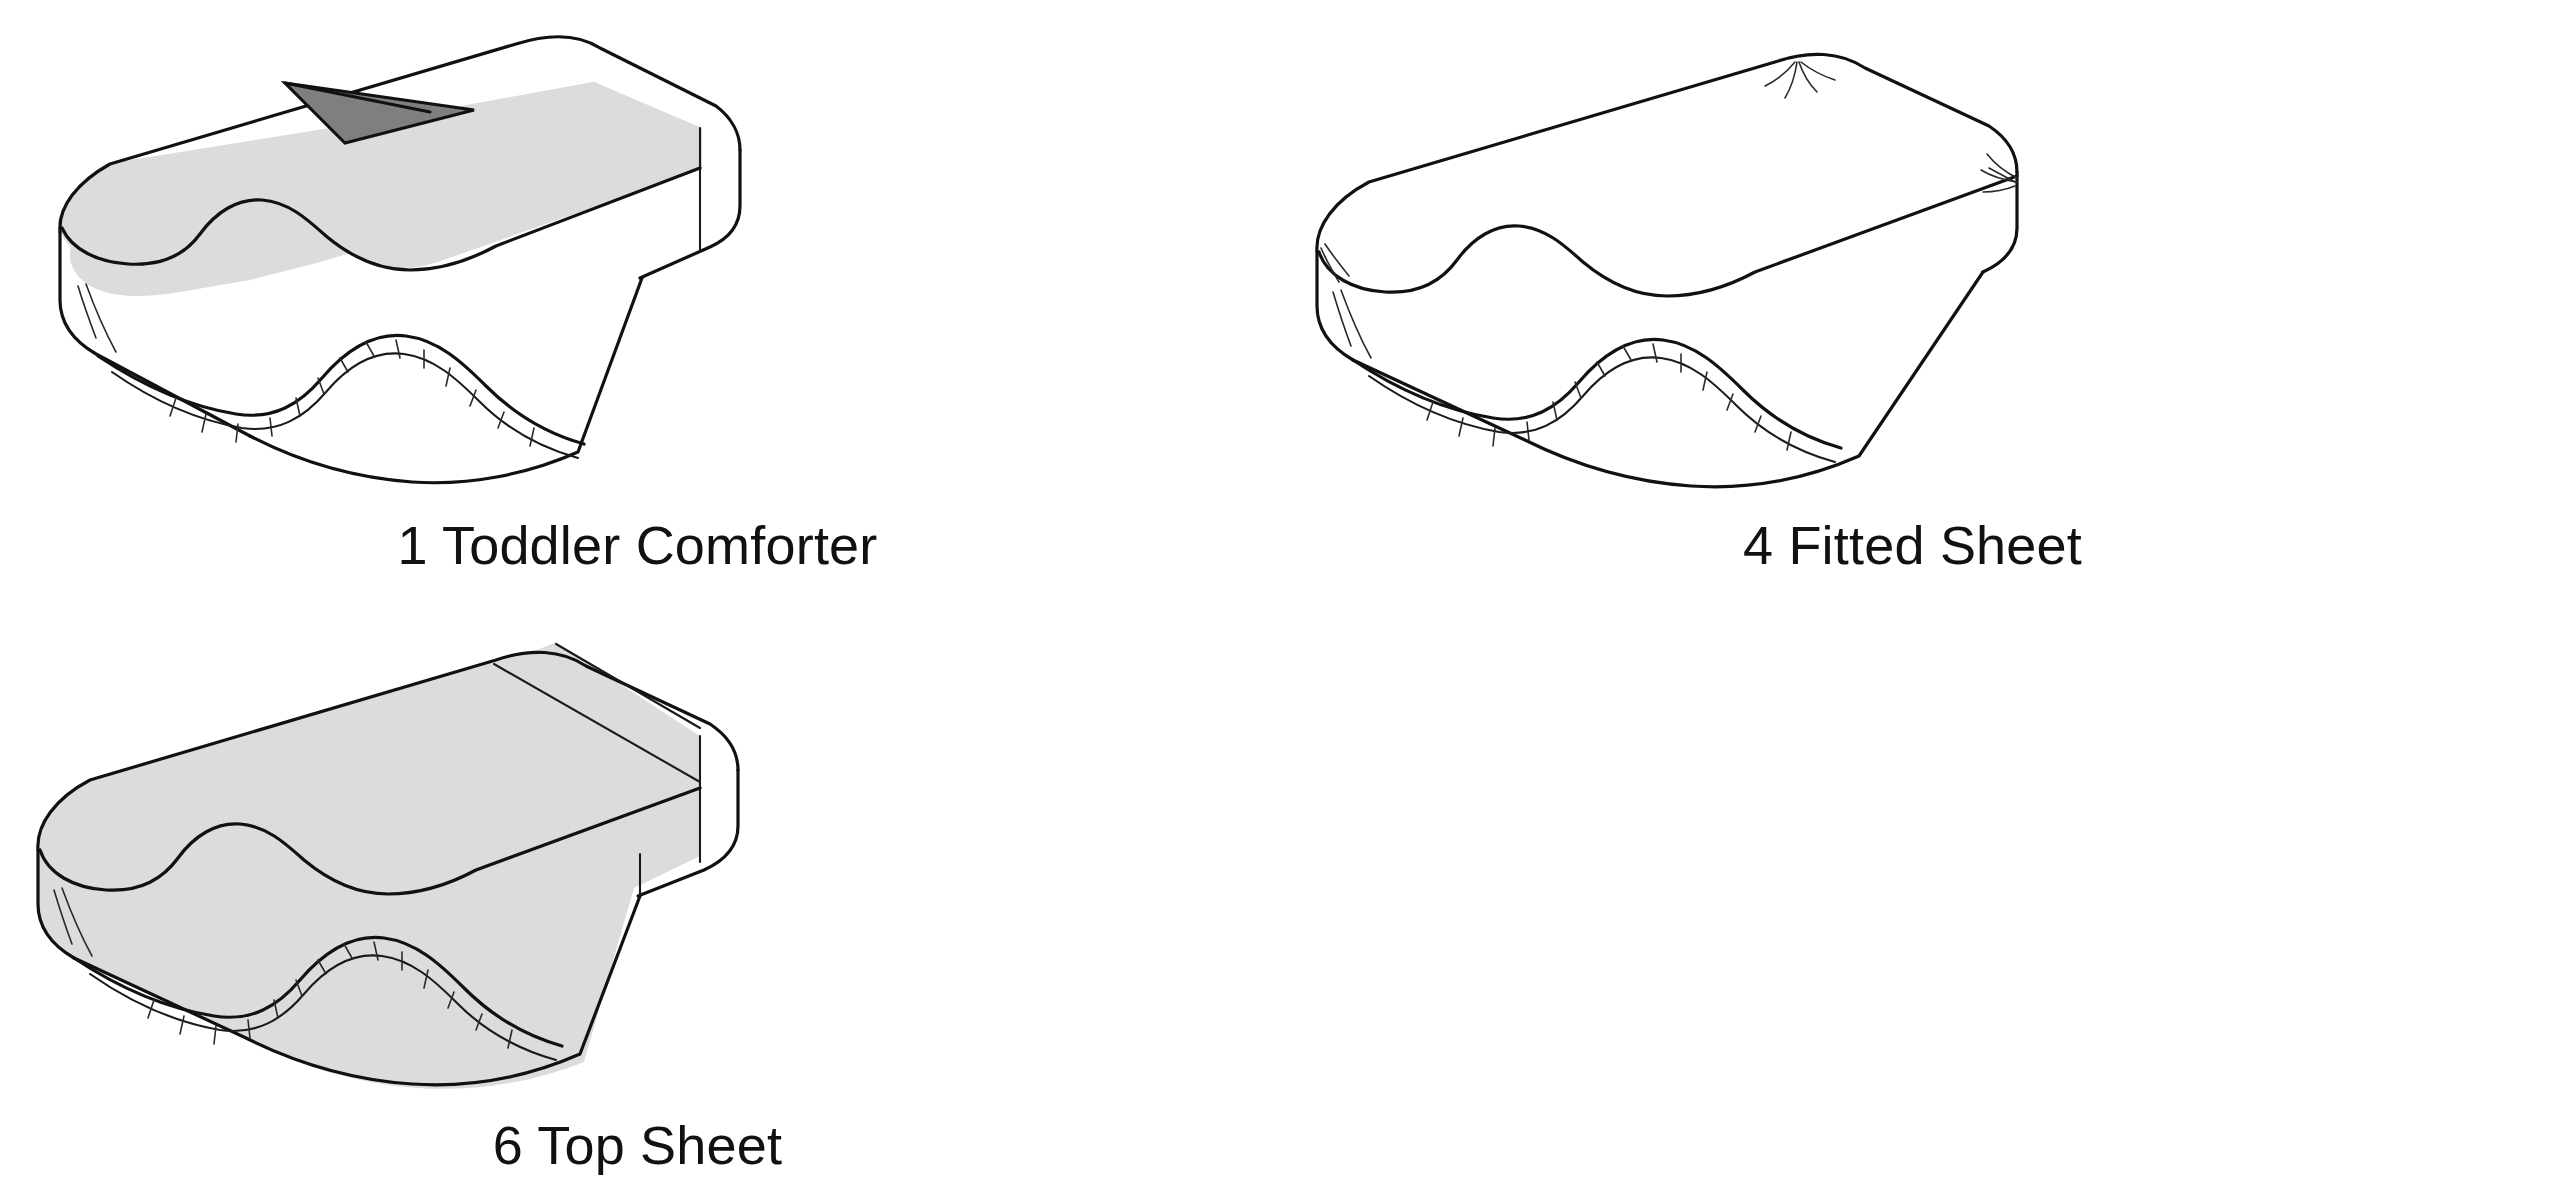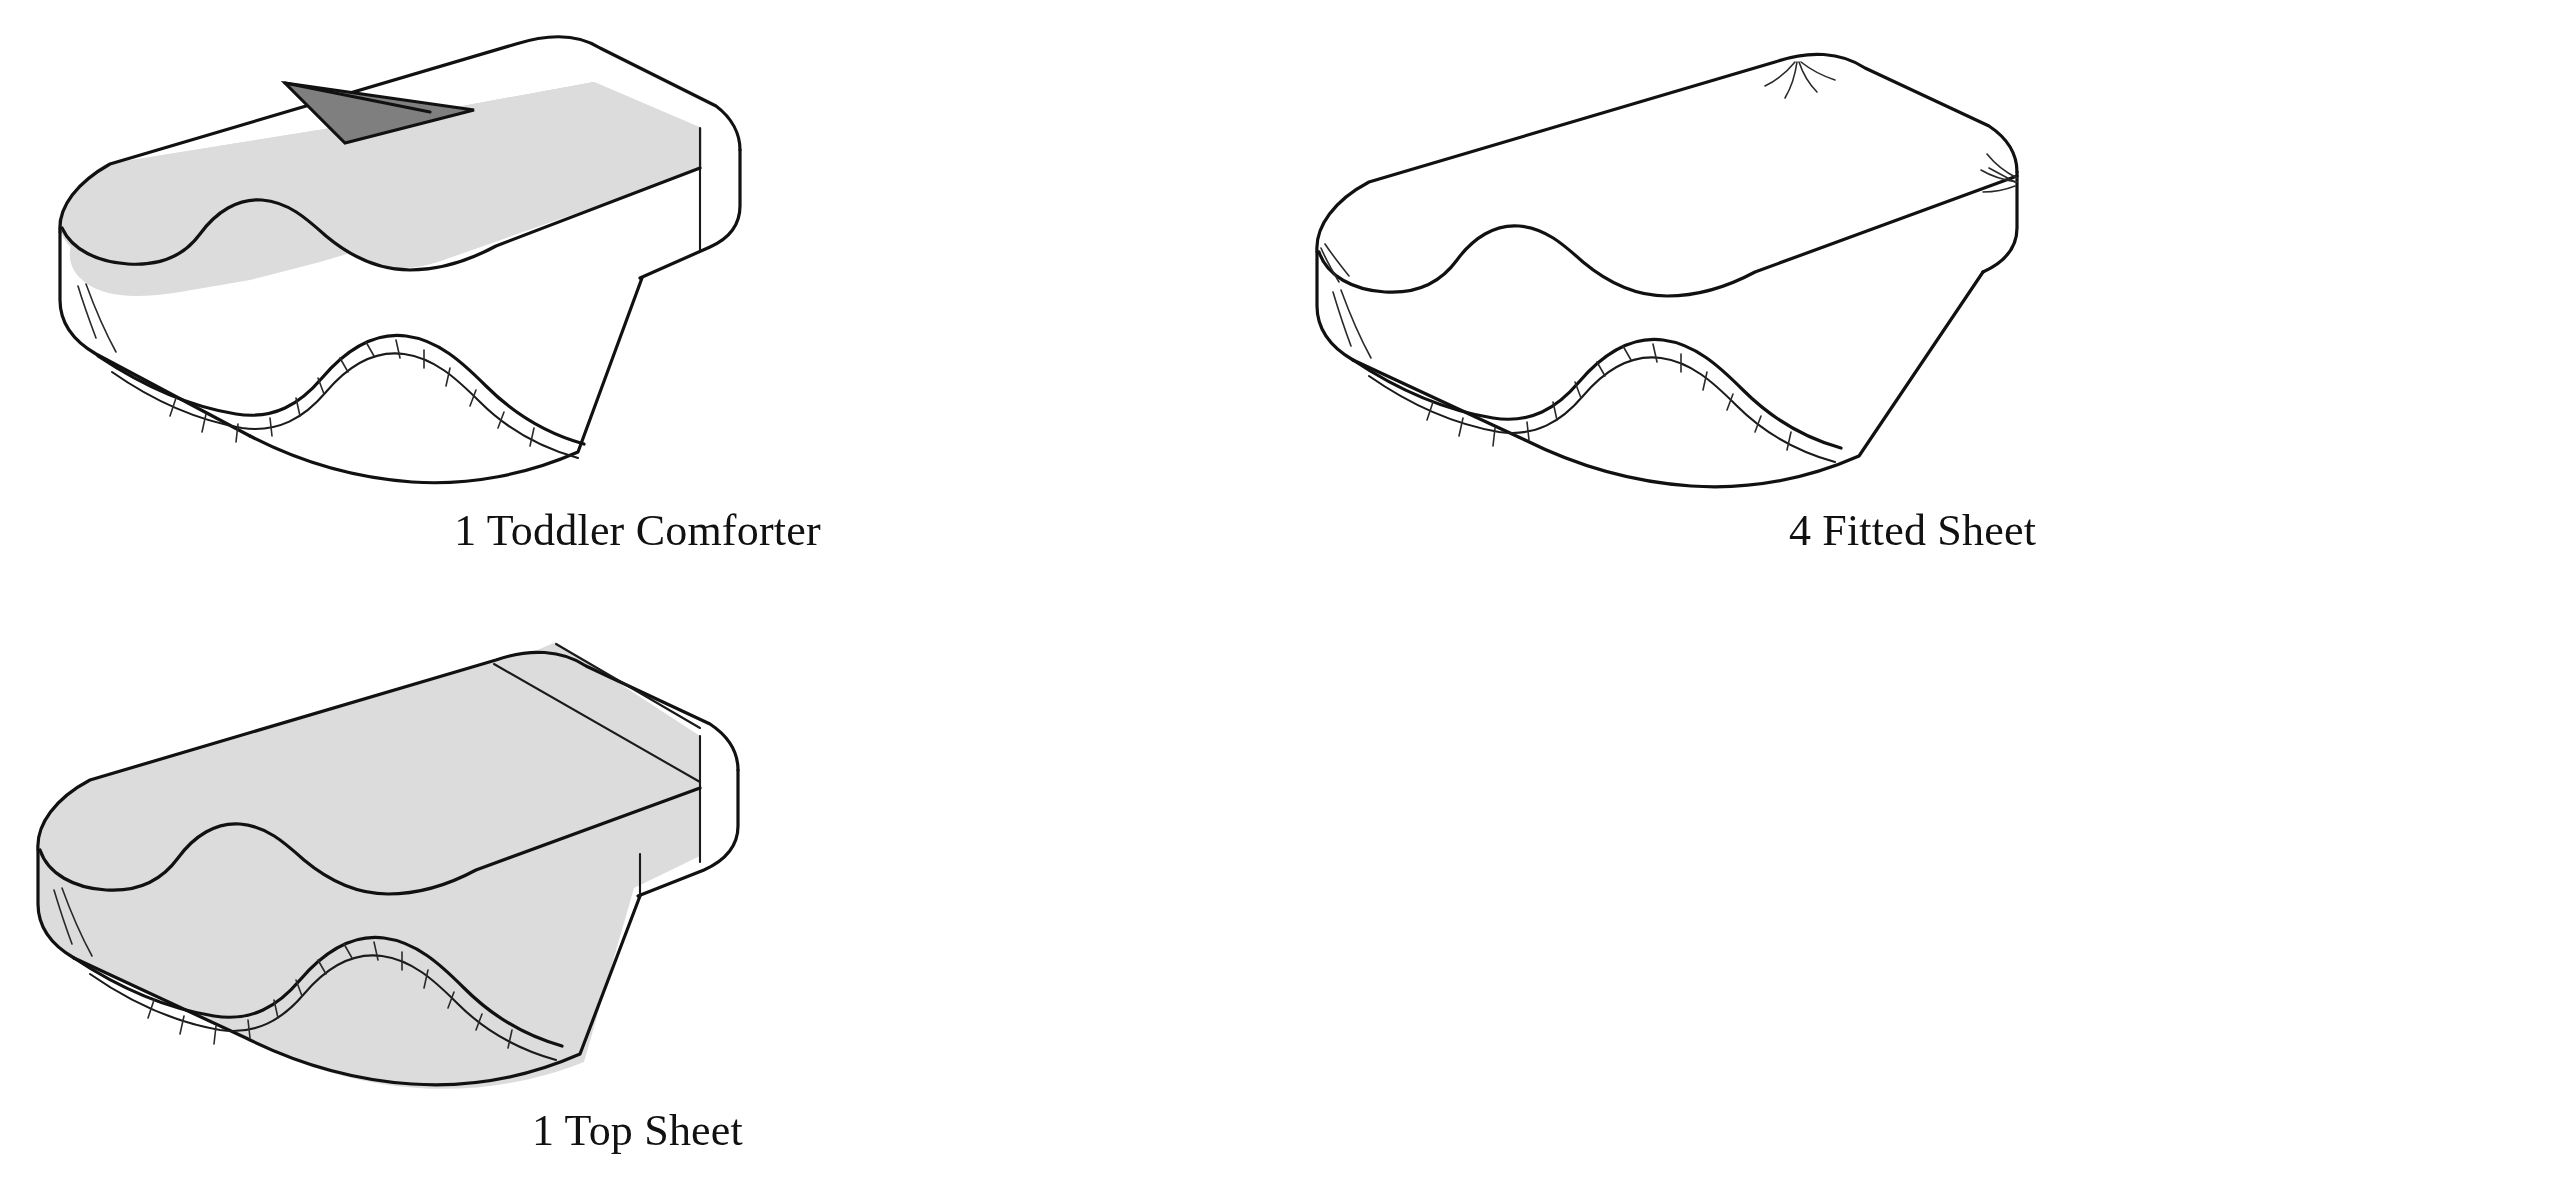--- a/index.html
+++ b/index.html
@@ -35,29 +35,29 @@
     align-items: center;
     justify-content: flex-start;
     overflow: hidden;
   }
   .art {
     width: 1275px;
     height: 505px;
     display: block;
   }
   .caption {
-    font-family: Liberation Serif, serif;
-    font-size: 44px;
+    font-family: Liberation Sans, sans-serif;
+    font-size: 54px;
     line-height: 48px;
     font-weight: 400;
     letter-spacing: 0.2px;
     color: #111111;
     text-align: center;
     white-space: nowrap;
-    margin-top: 2px;
+    margin-top: 16px;
   }
   svg { display: block; }
   .ln { fill: none; stroke: #111111; stroke-width: 3.2; stroke-linecap: round; stroke-linejoin: round; }
   .ln-thin { fill: none; stroke: #1a1a1a; stroke-width: 2.1; stroke-linecap: round; stroke-linejoin: round; }
   .ln-hair { fill: none; stroke: #2a2a2a; stroke-width: 1.6; stroke-linecap: round; stroke-linejoin: round; }
 </style>
 </head>
 <body>
 
 <div class="sheet">
@@ -395,18 +395,18 @@
             <path class="ln-hair" d="M 512 430 L 508 448"></path>
           </g>
 
           <g>
             <path class="ln-hair" d="M 54 290 C 60 310, 66 328, 72 344"></path>
             <path class="ln-hair" d="M 62 288 C 70 310, 80 334, 92 356"></path>
           </g>
 
         </g>
       </svg>
-      <div class="caption">1 Top Sheet</div>
+      <div class="caption">6 Top Sheet</div>
     </div>
 
 
   </div>
 </div>
 
 </body></html>

